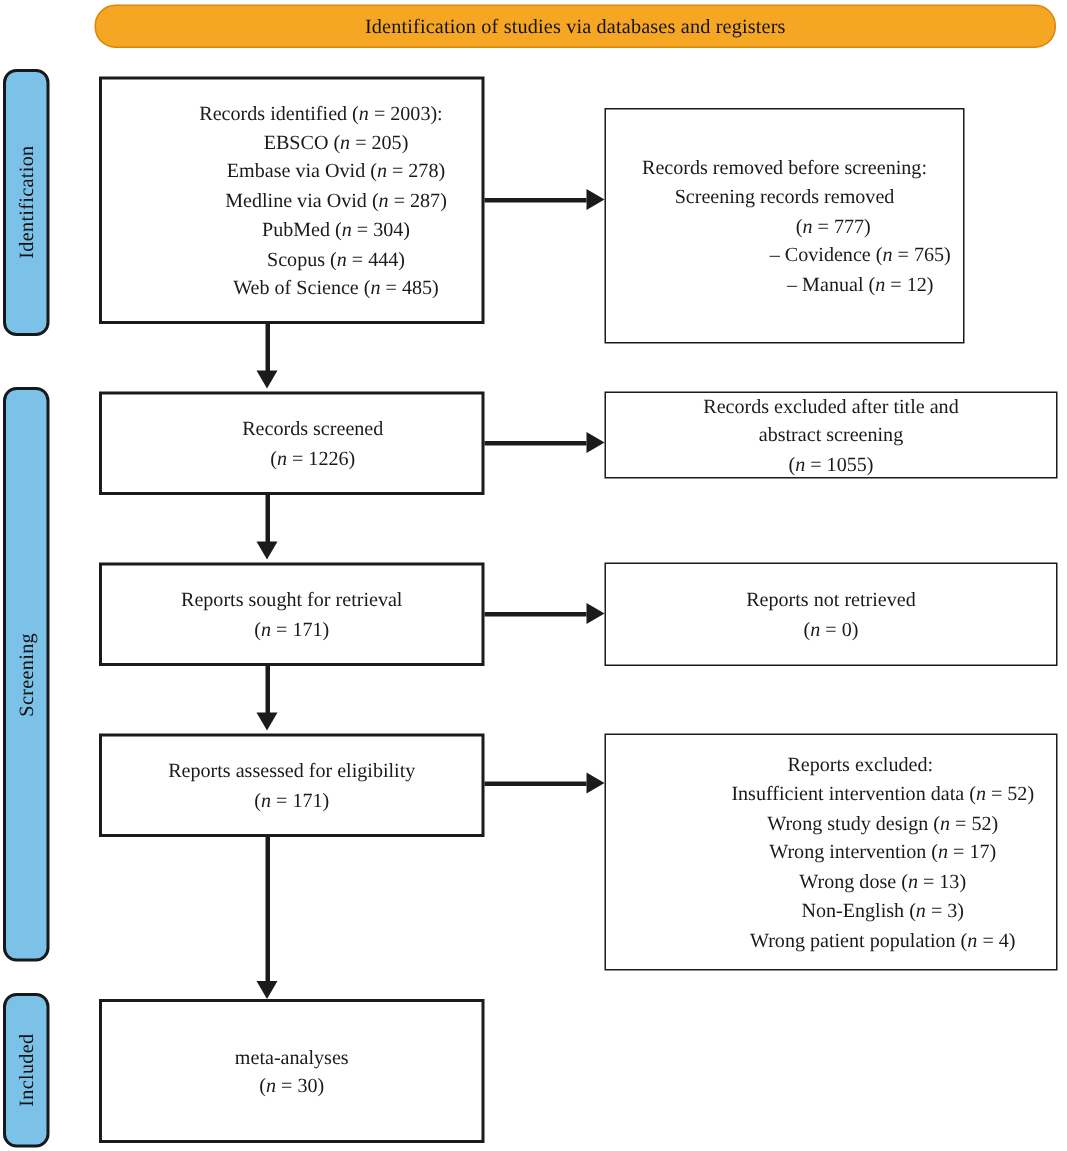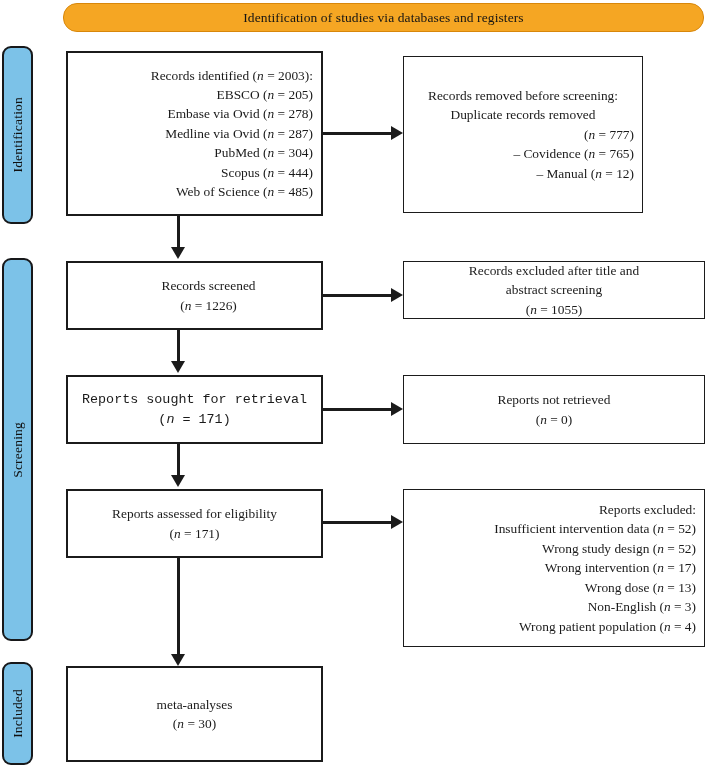--- a/index.html
+++ b/index.html
@@ -64,21 +64,21 @@
     flex-direction:column;
     justify-content:center;
   }
   .fbox.thin{border-width:1.4px;}
   .fbox .lines{
     padding:0 8px;
     font-size:13.4px;
     line-height:19.4px;
   }
   .ctr{text-align:center;}
-  .lft{text-align:right;margin-left:39px;}
+  .lft{text-align:center;margin-left:39px;}
   .ln{white-space:nowrap;}
   .ind1{padding-left:20px;}
   .ind2{padding-left:26px;}
   .ind3{padding-left:62px;}
   .ind-rep{padding-left:30px;}
   i.nv{font-style:italic;}
 
   
   .vline{position:absolute;background:#1b1b1b;width:3px;}
   .hline{position:absolute;background:#1b1b1b;height:3px;}
@@ -119,24 +119,24 @@
       <div class="ln">Records identified (<i class="nv">n</i> = 2003):</div>
       <div class="ln ind1">EBSCO (<i class="nv">n</i> = 205)</div>
       <div class="ln ind1">Embase via Ovid (<i class="nv">n</i> = 278)</div>
       <div class="ln ind1">Medline via Ovid (<i class="nv">n</i> = 287)</div>
       <div class="ln ind1">PubMed (<i class="nv">n</i> = 304)</div>
       <div class="ln ind1">Scopus (<i class="nv">n</i> = 444)</div>
       <div class="ln ind1">Web of Science (<i class="nv">n</i> = 485)</div>
     </div>
   </div>
 
-  <div class="fbox thin" style="left:403px;top:56px;width:240px;height:157px;">
+  <div class="fbox thin" style="left:403px;top:72px;width:240px;height:157px;">
     <div class="lines">
       <div class="ln ctr">Records removed before screening:</div>
-      <div class="ln ctr">Duplicate records removed</div>
+      <div class="ln ctr">Screening records removed</div>
       <div class="ln lft ind2">(<i class="nv">n</i> = 777)</div>
       <div class="ln lft ind3">– Covidence (<i class="nv">n</i> = 765)</div>
       <div class="ln lft ind3">– Manual (<i class="nv">n</i> = 12)</div>
     </div>
   </div>
 
   <div class="hline" style="left:323px;top:132px;width:68px;"></div>
   <div class="arrow-r" style="left:391px;top:126px;"></div>
 
   <div class="vline" style="left:177px;top:216px;height:33px;"></div>
@@ -155,21 +155,21 @@
       <div class="ln">abstract screening</div>
       <div class="ln">(<i class="nv">n</i> = 1055)</div>
     </div>
   </div>
 
   <div class="hline" style="left:323px;top:294px;width:68px;"></div>
   <div class="arrow-r" style="left:391px;top:288px;"></div>
   <div class="vline" style="left:177px;top:330px;height:33px;"></div>
   <div class="arrow-d" style="left:171px;top:361px;"></div>
 
-  <div class="fbox" style="left:66px;top:375px;width:257px;height:69px;font-family:Liberation Mono, monospace;">
+  <div class="fbox" style="left:66px;top:375px;width:257px;height:69px;">
     <div class="lines ctr">
       <div class="ln">Reports sought for retrieval</div>
       <div class="ln">(<i class="nv">n</i> = 171)</div>
     </div>
   </div>
 
   <div class="fbox thin" style="left:403px;top:375px;width:302px;height:69px;">
     <div class="lines ctr">
       <div class="ln">Reports not retrieved</div>
       <div class="ln">(<i class="nv">n</i> = 0)</div>

